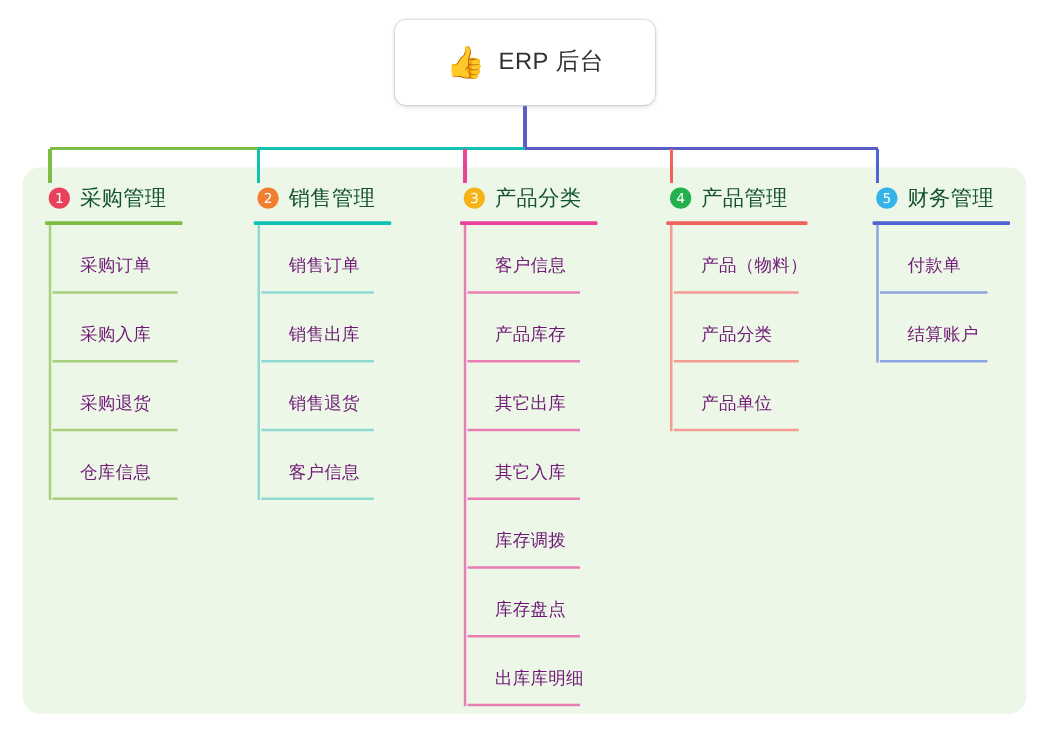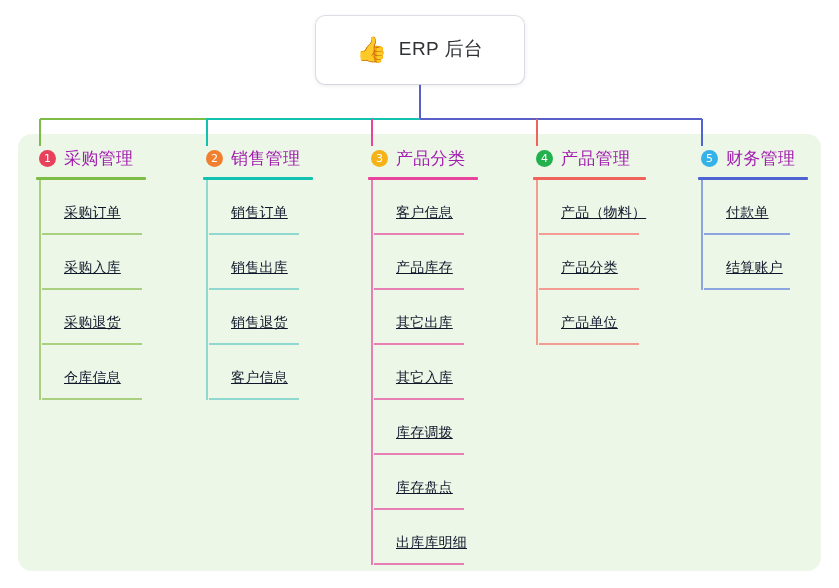--- a/index.html
+++ b/index.html
@@ -91,21 +91,21 @@
     border-radius: 50%;
     color: #ffffff;
     font-size: 11px;
     line-height: 17px;
     text-align: center;
     font-family: "DejaVu Sans", sans-serif;
     flex: 0 0 auto;
   }
   .col-title {
     font-size: 17px;
-    color: #a21caf;
+    color: #14532d;
     white-space: nowrap;
     letter-spacing: .3px;
   }
   .head-rule {
     height: 3px;
     margin-top: 7px;
     border-radius: 1px;
   }
 
   
@@ -124,24 +124,23 @@
     position: relative;
     height: 55px;
     box-sizing: border-box;
     margin-left: 3px;
   }
   .item-label {
     position: absolute;
     left: 22px;
     bottom: 13px;
     font-size: 14px;
-    color: #0f172a;
+    color: #701a75;
     white-space: nowrap;
     letter-spacing: .2px;
-    text-decoration: underline;
   }
   .item-rule {
     position: absolute;
     left: 0;
     bottom: 0;
     height: 2px;
   }
 </style>
 </head>
 <body>

